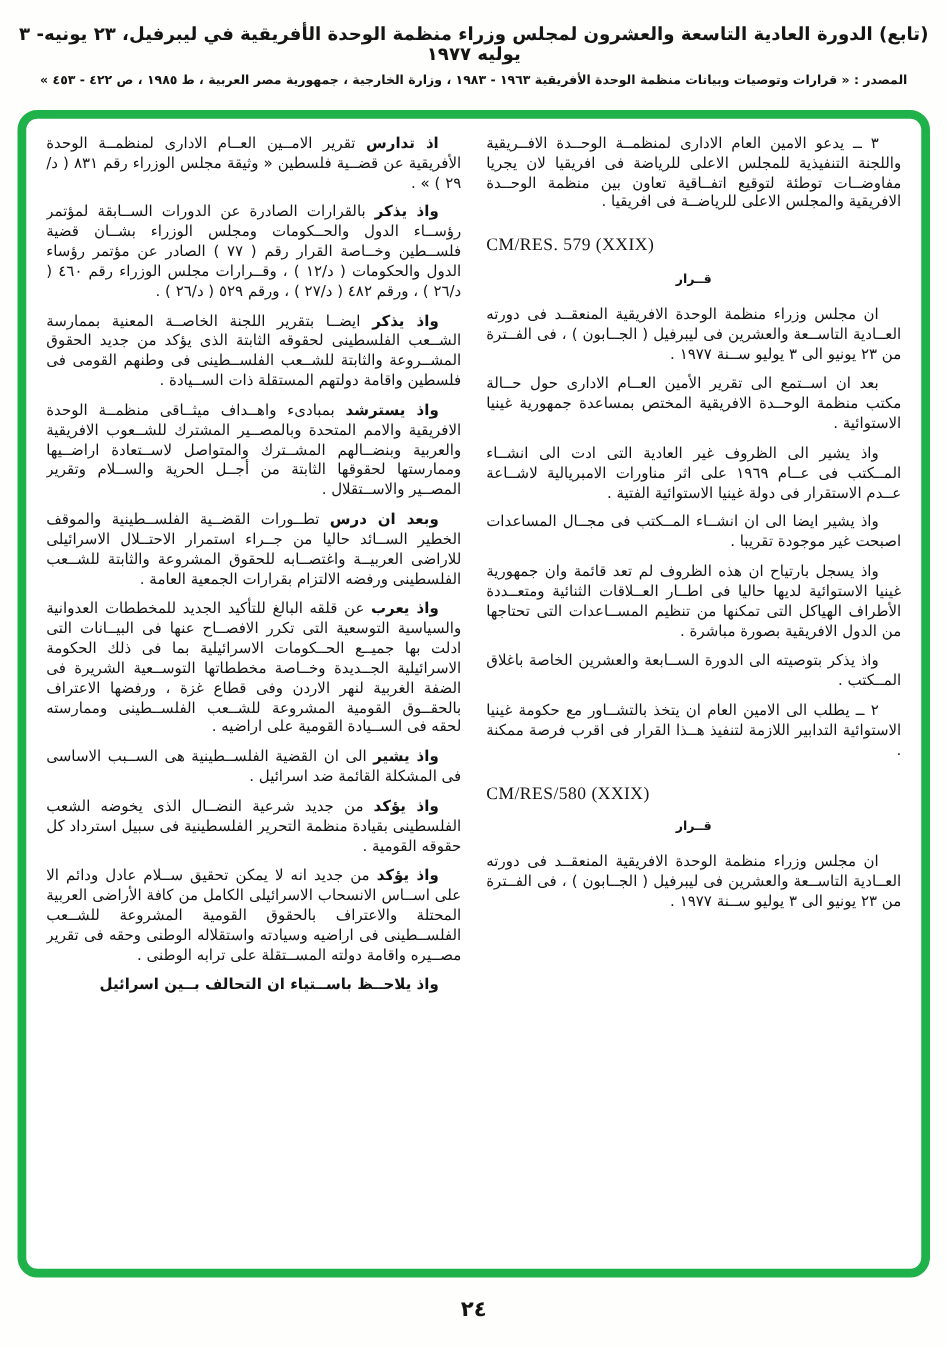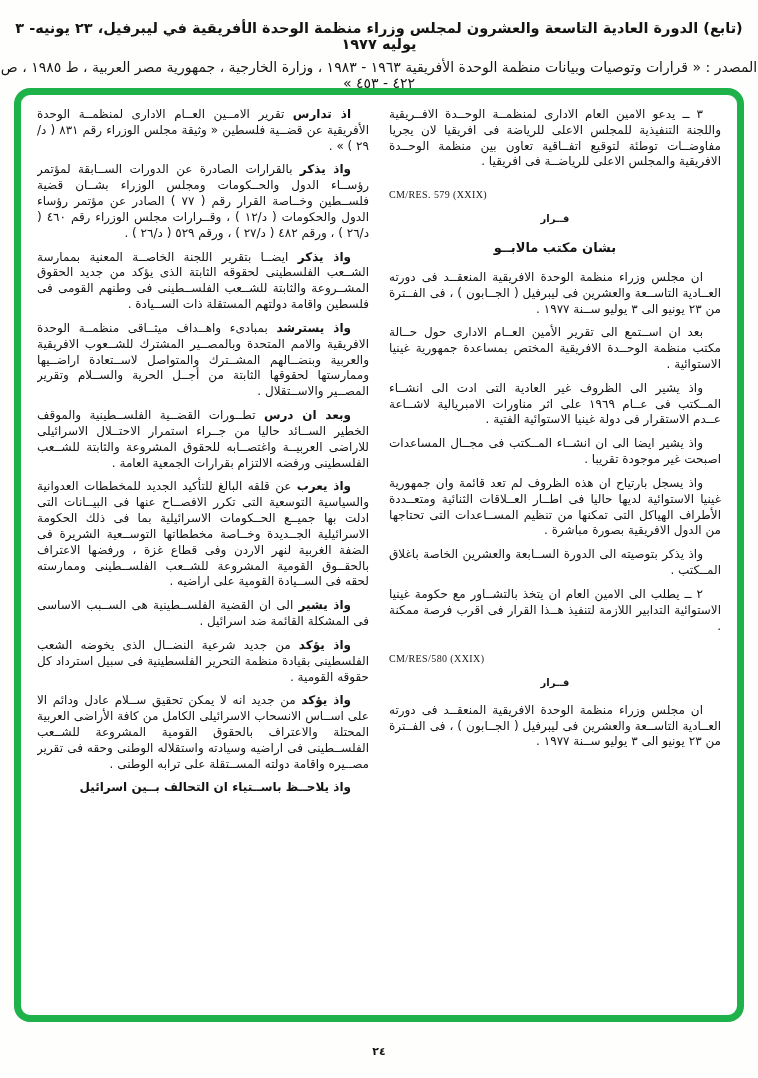--- a/index.html
+++ b/index.html
@@ -2,63 +2,62 @@
 <html lang="ar"><head>
 <meta charset="utf-8">
 <style>
   * { margin:0; padding:0; box-sizing:border-box; }
   html,body { width:758px; height:1078px; background:#ffffff; }
   body { font-family:"DejaVu Sans", sans-serif; color:#141414; }
   .page { position:relative; width:758px; height:1078px; background:#fefefdff; overflow:hidden; }
 
   .header { direction:rtl; text-align:center; padding-top:20px; }
   .header-title { font-size:14.5px; font-weight:bold; letter-spacing:-0.2px; }
-  .header-source { font-size:14px; font-weight:normal; margin-top:7px; }
+  .header-source { font-size:10px; font-weight:bold; margin-top:7px; }
 
   .green-box {
     position:absolute; left:14px; top:88px; width:730px; height:934px;
     border:7px solid #1fb14a; border-radius:16px;
     padding:12px 16px 10px; overflow:hidden; background:#fff;
   }
   .cols { display:flex; direction:rtl; gap:20px; height:100%; }
   .col { flex:1; direction:rtl; text-align:justify; font-size:12px; line-height:1.32; overflow:hidden; }
 
   .p-body { margin-bottom:8px; text-indent:18px; }
   .p-body b { font-weight:bold; }
   .res-code {
     direction:ltr; text-align:left; text-indent:0;
     font-family:"Liberation Serif", "DejaVu Serif", serif;
-    font-size:10px; letter-spacing:0.4px; margin:18px 0 10px;
+    font-size:14px; letter-spacing:0.4px; margin:18px 0 10px;
   }
   .h-qarar { text-align:center; text-indent:0; font-weight:bold; font-size:10px; margin:10px 0 14px; }
   .h-sub   { text-align:center; text-indent:0; font-weight:bold; font-size:13px; margin:0 0 14px; }
 
   .page-number {
     position:absolute; left:0; bottom:20px; width:100%;
-    text-align:center; font-size:11px; font-weight:bold;
+    text-align:center; font-size:17px; font-weight:bold;
   }
 </style>
 </head>
 <body>
 
 <div class="page">
 
   <div class="header">
     <div class="header-title">(تابع) الدورة العادية التاسعة والعشرون لمجلس وزراء منظمة الوحدة الأفريقية في ليبرفيل، ٢٣ يونيه- ٣ يوليه ١٩٧٧</div>
     <div class="header-source">المصدر : « قرارات وتوصيات وبيانات منظمة الوحدة الأفريقية ١٩٦٣ - ١٩٨٣ ، وزارة الخارجية ، جمهورية مصر العربية ، ط ١٩٨٥ ، ص ٤٢٢ - ٤٥٣ »</div>
   </div>
 
   <div class="green-box">
     <div class="cols">
 
       <div class="col">
         <p class="p-body">٣ ــ يدعو الامين العام الادارى لمنظمــة الوحــدة الافــريقية واللجنة التنفيذية للمجلس الاعلى للرياضة فى افريقيا لان يجريا مفاوضــات توطئة لتوقيع اتفــاقية تعاون بين منظمة الوحــدة الافريقية والمجلس الاعلى للرياضــة فى افريقيا .</p>
         <p class="res-code">CM/RES. 579 (XXIX)</p>
         <p class="h-qarar">قــرار</p>
-        <p class="h-sub">بشان مكتب مالابــو</p>
         <p class="p-body">ان مجلس وزراء منظمة الوحدة الافريقية المنعقــد فى دورته العــادية التاســعة والعشرين فى ليبرفيل ( الجــابون ) ، فى الفــترة من ٢٣ يونيو الى ٣ يوليو ســنة ١٩٧٧ .</p>
         <p class="p-body">بعد ان اســتمع الى تقرير الأمين العــام الادارى حول حــالة مكتب منظمة الوحــدة الافريقية المختص بمساعدة جمهورية غينيا الاستوائية .</p>
         <p class="p-body">واذ يشير الى الظروف غير العادية التى ادت الى انشــاء المــكتب فى عــام ١٩٦٩ على اثر مناورات الامبريالية لاشــاعة عــدم الاستقرار فى دولة غينيا الاستوائية الفتية .</p>
         <p class="p-body">واذ يشير ايضا الى ان انشــاء المــكتب فى مجــال المساعدات اصبحت غير موجودة تقريبا .</p>
         <p class="p-body">واذ يسجل بارتياح ان هذه الظروف لم تعد قائمة وان جمهورية غينيا الاستوائية لديها حاليا فى اطــار العــلاقات الثنائية ومتعــددة الأطراف الهياكل التى تمكنها من تنظيم المســاعدات التى تحتاجها من الدول الافريقية بصورة مباشرة .</p>
         <p class="p-body">واذ يذكر بتوصيته الى الدورة الســابعة والعشرين الخاصة باغلاق المــكتب .</p>
         <p class="p-body">٢ ــ يطلب الى الامين العام ان يتخذ بالتشــاور مع حكومة غينيا الاستوائية التدابير اللازمة لتنفيذ هــذا القرار فى اقرب فرصة ممكنة .</p>
         <p class="res-code">CM/RES/580 (XXIX)</p>
         <p class="h-qarar">قــرار</p>
         <p class="p-body">ان مجلس وزراء منظمة الوحدة الافريقية المنعقــد فى دورته العــادية التاســعة والعشرين فى ليبرفيل ( الجــابون ) ، فى الفــترة من ٢٣ يونيو الى ٣ يوليو ســنة ١٩٧٧ .</p>

